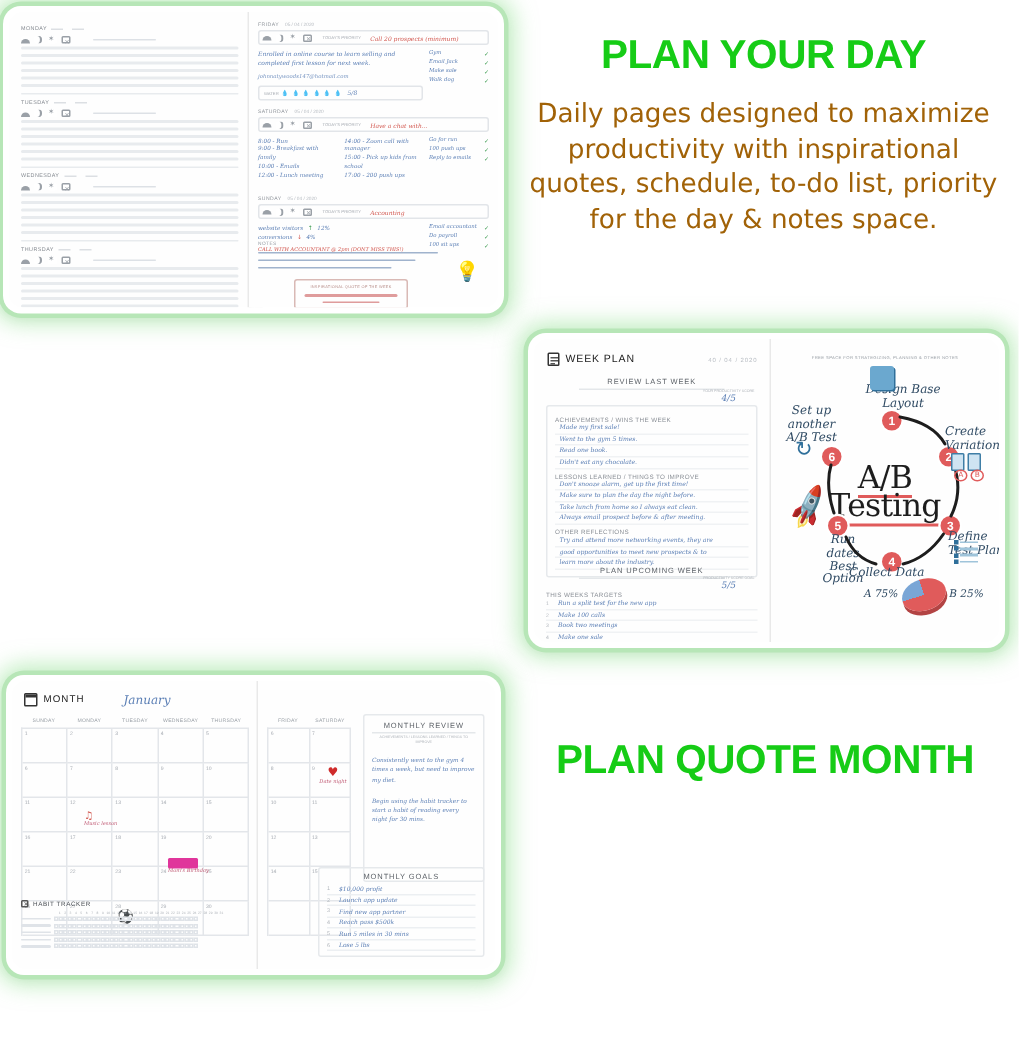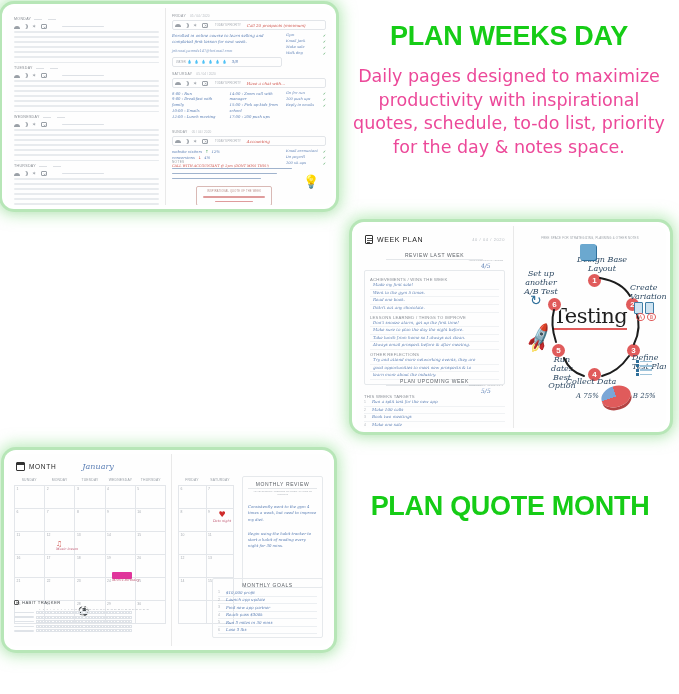--- a/index.html
+++ b/index.html
@@ -7,21 +7,21 @@
   body { font-family:"DejaVu Sans", sans-serif; }
 
   .sheet { position:relative; width:679px; height:694px; background:#fff; }
   .copy { position:absolute; text-align:center; }
   .heading {
     color:#16cc16; font-family:"Liberation Sans", sans-serif;
     font-weight:bold; font-size:27px; letter-spacing:-0.3px;
     line-height:1.05; white-space:nowrap;
   }
   .body-copy {
-    color:#ec4899; font-family:"DejaVu Sans", sans-serif;
+    color:#a16207; font-family:"DejaVu Sans", sans-serif;
     font-size:17.5px; line-height:1.34; font-weight:400;
   }
 
   
   .book {
     position:absolute; background:#ffffff;
     border-radius:12px;
     box-shadow:0 0 0 3px #b7e6b7, 0 0 14px 7px rgba(150,225,150,.55),
                0 2px 8px rgba(0,0,0,.10);
   }
@@ -371,21 +371,21 @@
               <div class="hw hwr" style="width: 90%; margin: 3px auto 0px;"></div>
               <div class="hw hwr" style="width: 55%; margin: 3px auto 0px;"></div>
             </div>
             <div style="position: absolute; right: 12px; bottom: 16px; font-size: 13px;">💡</div>
           </div>
       </div>
     </div>
   </div>
 
   <div class="copy" style="left:344px; top:22px; width:330px;">
-    <div class="heading">PLAN WEEKS DAY</div>
+    <div class="heading">PLAN YOUR DAY</div>
     <div class="body-copy" style="margin-top:15px;">Daily pages designed to maximize productivity with inspirational quotes, schedule, to-do list, priority for the day &amp; notes space.</div>
   </div>
 
 
   <div class="book" style="left:352px; top:222px; width:318px; height:210px;">
     <div class="book-inner">
       <div class="page left" style="width:158px;">
         <div id="weekleft">
             <div style="position: absolute; left: 9px; top: 9px; right: 8px; display: flex; align-items: center; gap: 4px;">
               <div style="width: 8px; height: 9px; border: 1px solid rgb(51, 51, 51); border-radius: 1px; position: relative; background: rgb(255, 255, 255);">
@@ -442,20 +442,21 @@
                 <span class="script" style="font-size: 4.1px;">Make one sale</span>
               </div>
             </div>
           </div>
       </div>
       <div class="spine" style="left:158px;"></div>
       <div class="page" style="width:152px;">
         <div id="weekright">
             <div style="position: absolute; left: 0px; right: 0px; top: 10px; text-align: center; font-size: 2.8px; color: rgb(154, 160, 167); letter-spacing: 0.25px; font-family: &quot;Liberation Sans&quot;, sans-serif;">FREE SPACE FOR STRATEGIZING, PLANNING &amp; OTHER NOTES</div>
             <div style="position: absolute; left: 0px; right: 0px; top: 82px;">
+              <div class="abtitle"><u>A/B</u></div>
               <div class="abtitle" style="margin-top: -2px;"><u>Testing</u></div>
             </div>
             <div class="circ-num" style="position: absolute; left: 74px; top: 48px;">1</div>
             <div class="hand" style="position: absolute; left: 48px; top: 30px; width: 80px; text-align: center;">Design Base Layout</div>
             <div class="circ-num" style="position: absolute; left: 112px; top: 72px;">2</div>
             <div class="hand" style="position: absolute; left: 116px; top: 58px; width: 40px; text-align: left;">Create Variations</div>
             <div class="circ-num" style="position: absolute; left: 113px; top: 118px;">3</div>
             <div class="hand" style="position: absolute; left: 118px; top: 128px; width: 38px; text-align: left;">Define Test Plan</div>
             <div class="circ-num" style="position: absolute; left: 74px; top: 142px;">4</div>
             <div class="hand" style="position: absolute; left: 52px; top: 152px; width: 56px; text-align: left;">Collect Data</div>

